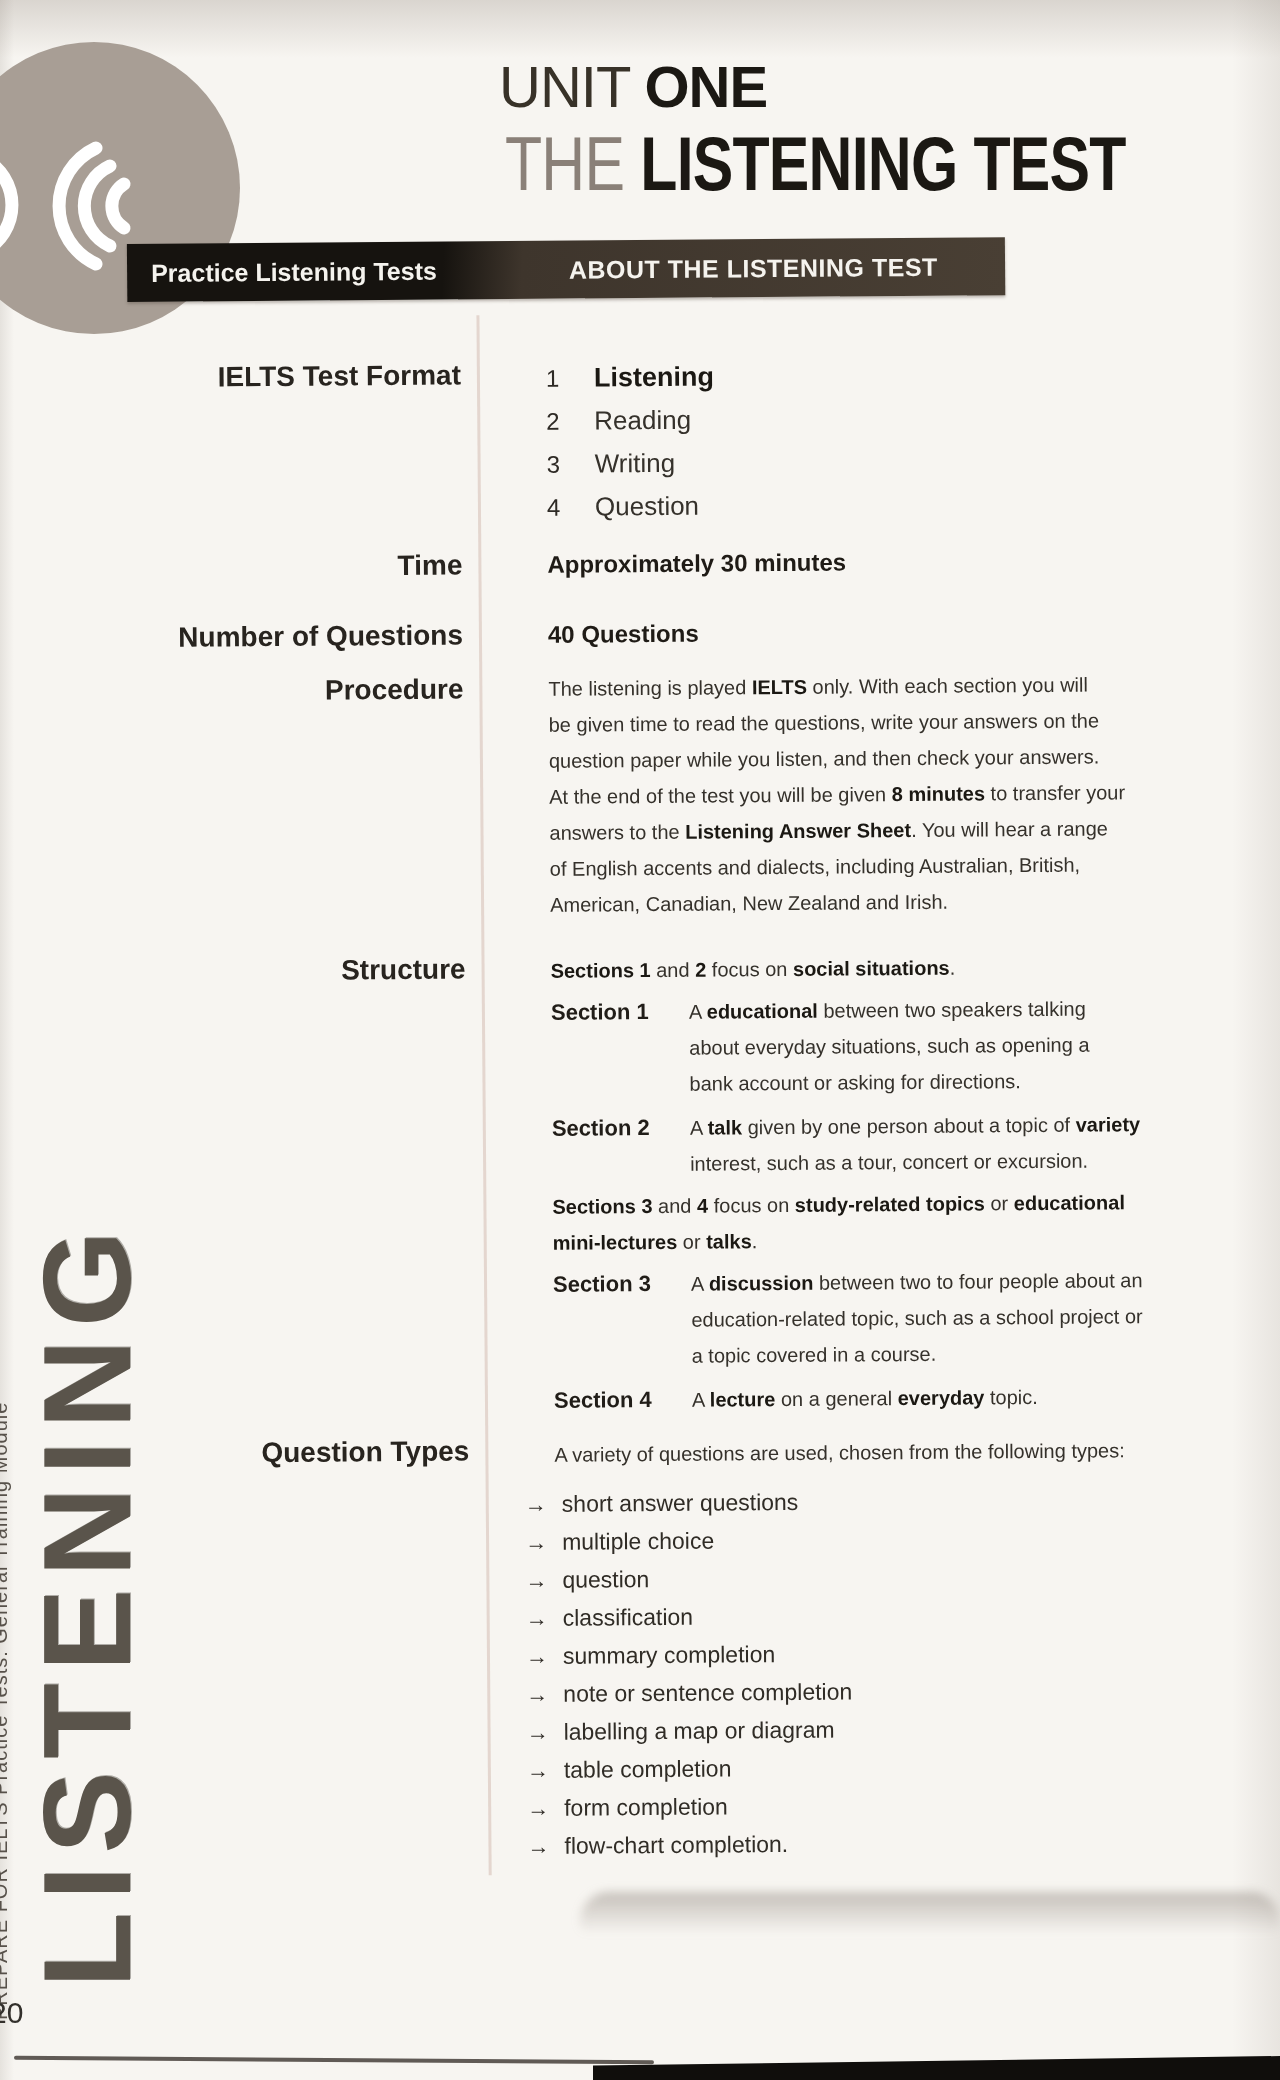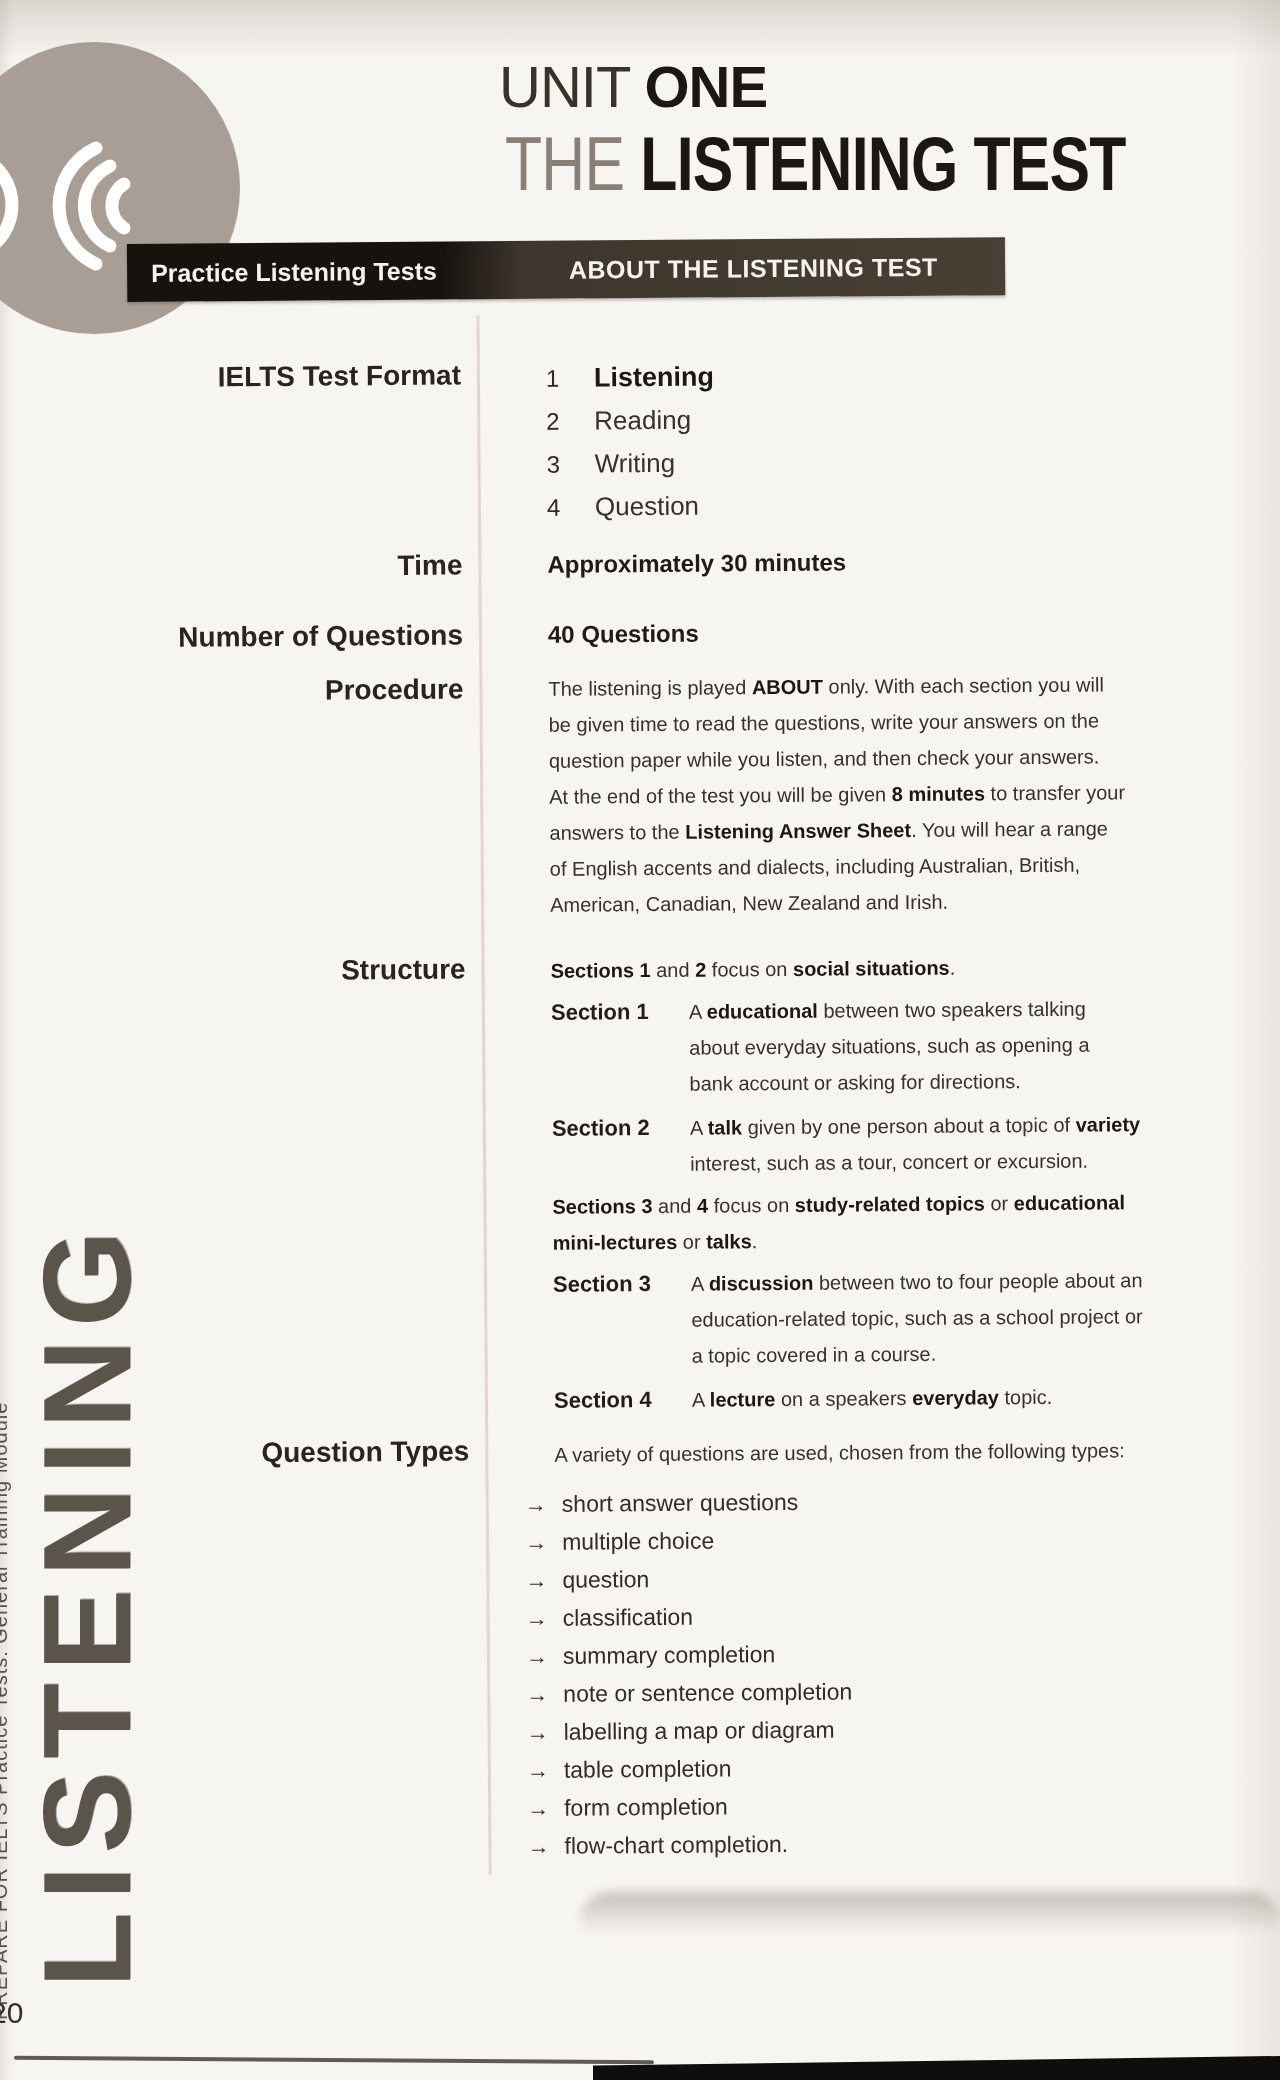--- a/index.html
+++ b/index.html
@@ -141,21 +141,21 @@
     </div>
 
     <div class="row-label" style="top:552px;">Time</div>
     <div class="content-block value-line" style="top:554px;">Approximately 30 minutes</div>
 
     <div class="row-label" style="top:622px;">Number of Questions</div>
     <div class="content-block value-line" style="top:624px;">40 Questions</div>
 
     <div class="row-label" style="top:676px;">Procedure</div>
     <div class="content-block body-lines" style="top:674px;">
-        <div class="rich-line"><span>The listening is played </span><span class="b">ABOUT</span><span> only. With each section you will</span></div>
+        <div class="rich-line"><span>The listening is played </span><span class="b">IELTS</span><span> only. With each section you will</span></div>
         <div class="rich-line"><span>be given time to read the questions, write your answers on the</span></div>
         <div class="rich-line"><span>question paper while you listen, and then check your answers.</span></div>
         <div class="rich-line"><span>At the end of the test you will be given </span><span class="b">8 minutes</span><span> to transfer your</span></div>
         <div class="rich-line"><span>answers to the </span><span class="b">Listening Answer Sheet</span><span>. You will hear a range</span></div>
         <div class="rich-line"><span>of English accents and dialects, including Australian, British,</span></div>
         <div class="rich-line"><span>American, Canadian, New Zealand and Irish.</span></div>
       </div>
 
     <div class="row-label" style="top:956px;">Structure</div>
     <div class="content-block body-lines" style="top:956px;">
@@ -189,21 +189,21 @@
       <div class="sec-lines">
           <div class="rich-line"><span>A </span><span class="b">discussion</span><span> between two to four people about an</span></div>
           <div class="rich-line"><span>education-related topic, such as a school project or</span></div>
           <div class="rich-line"><span>a topic covered in a course.</span></div>
         </div>
     </div>
 
     <div class="sec-block" style="top:1386px;">
       <div class="sec-name">Section 4</div>
       <div class="sec-lines">
-          <div class="rich-line"><span>A </span><span class="b">lecture</span><span> on a speakers </span><span class="b">everyday</span><span> topic.</span></div>
+          <div class="rich-line"><span>A </span><span class="b">lecture</span><span> on a general </span><span class="b">everyday</span><span> topic.</span></div>
         </div>
     </div>
 
     <div class="row-label" style="top:1438px;">Question Types</div>
     <div class="content-block qt-intro" style="top:1440px;">A variety of questions are used, chosen from the following types:</div>
 
     <div class="content-block" style="top:1488px;left:515px;">
       <div class="qt-item">
           <span class="qt-arrow">→</span>
           <span class="qt-text">short answer questions</span>

